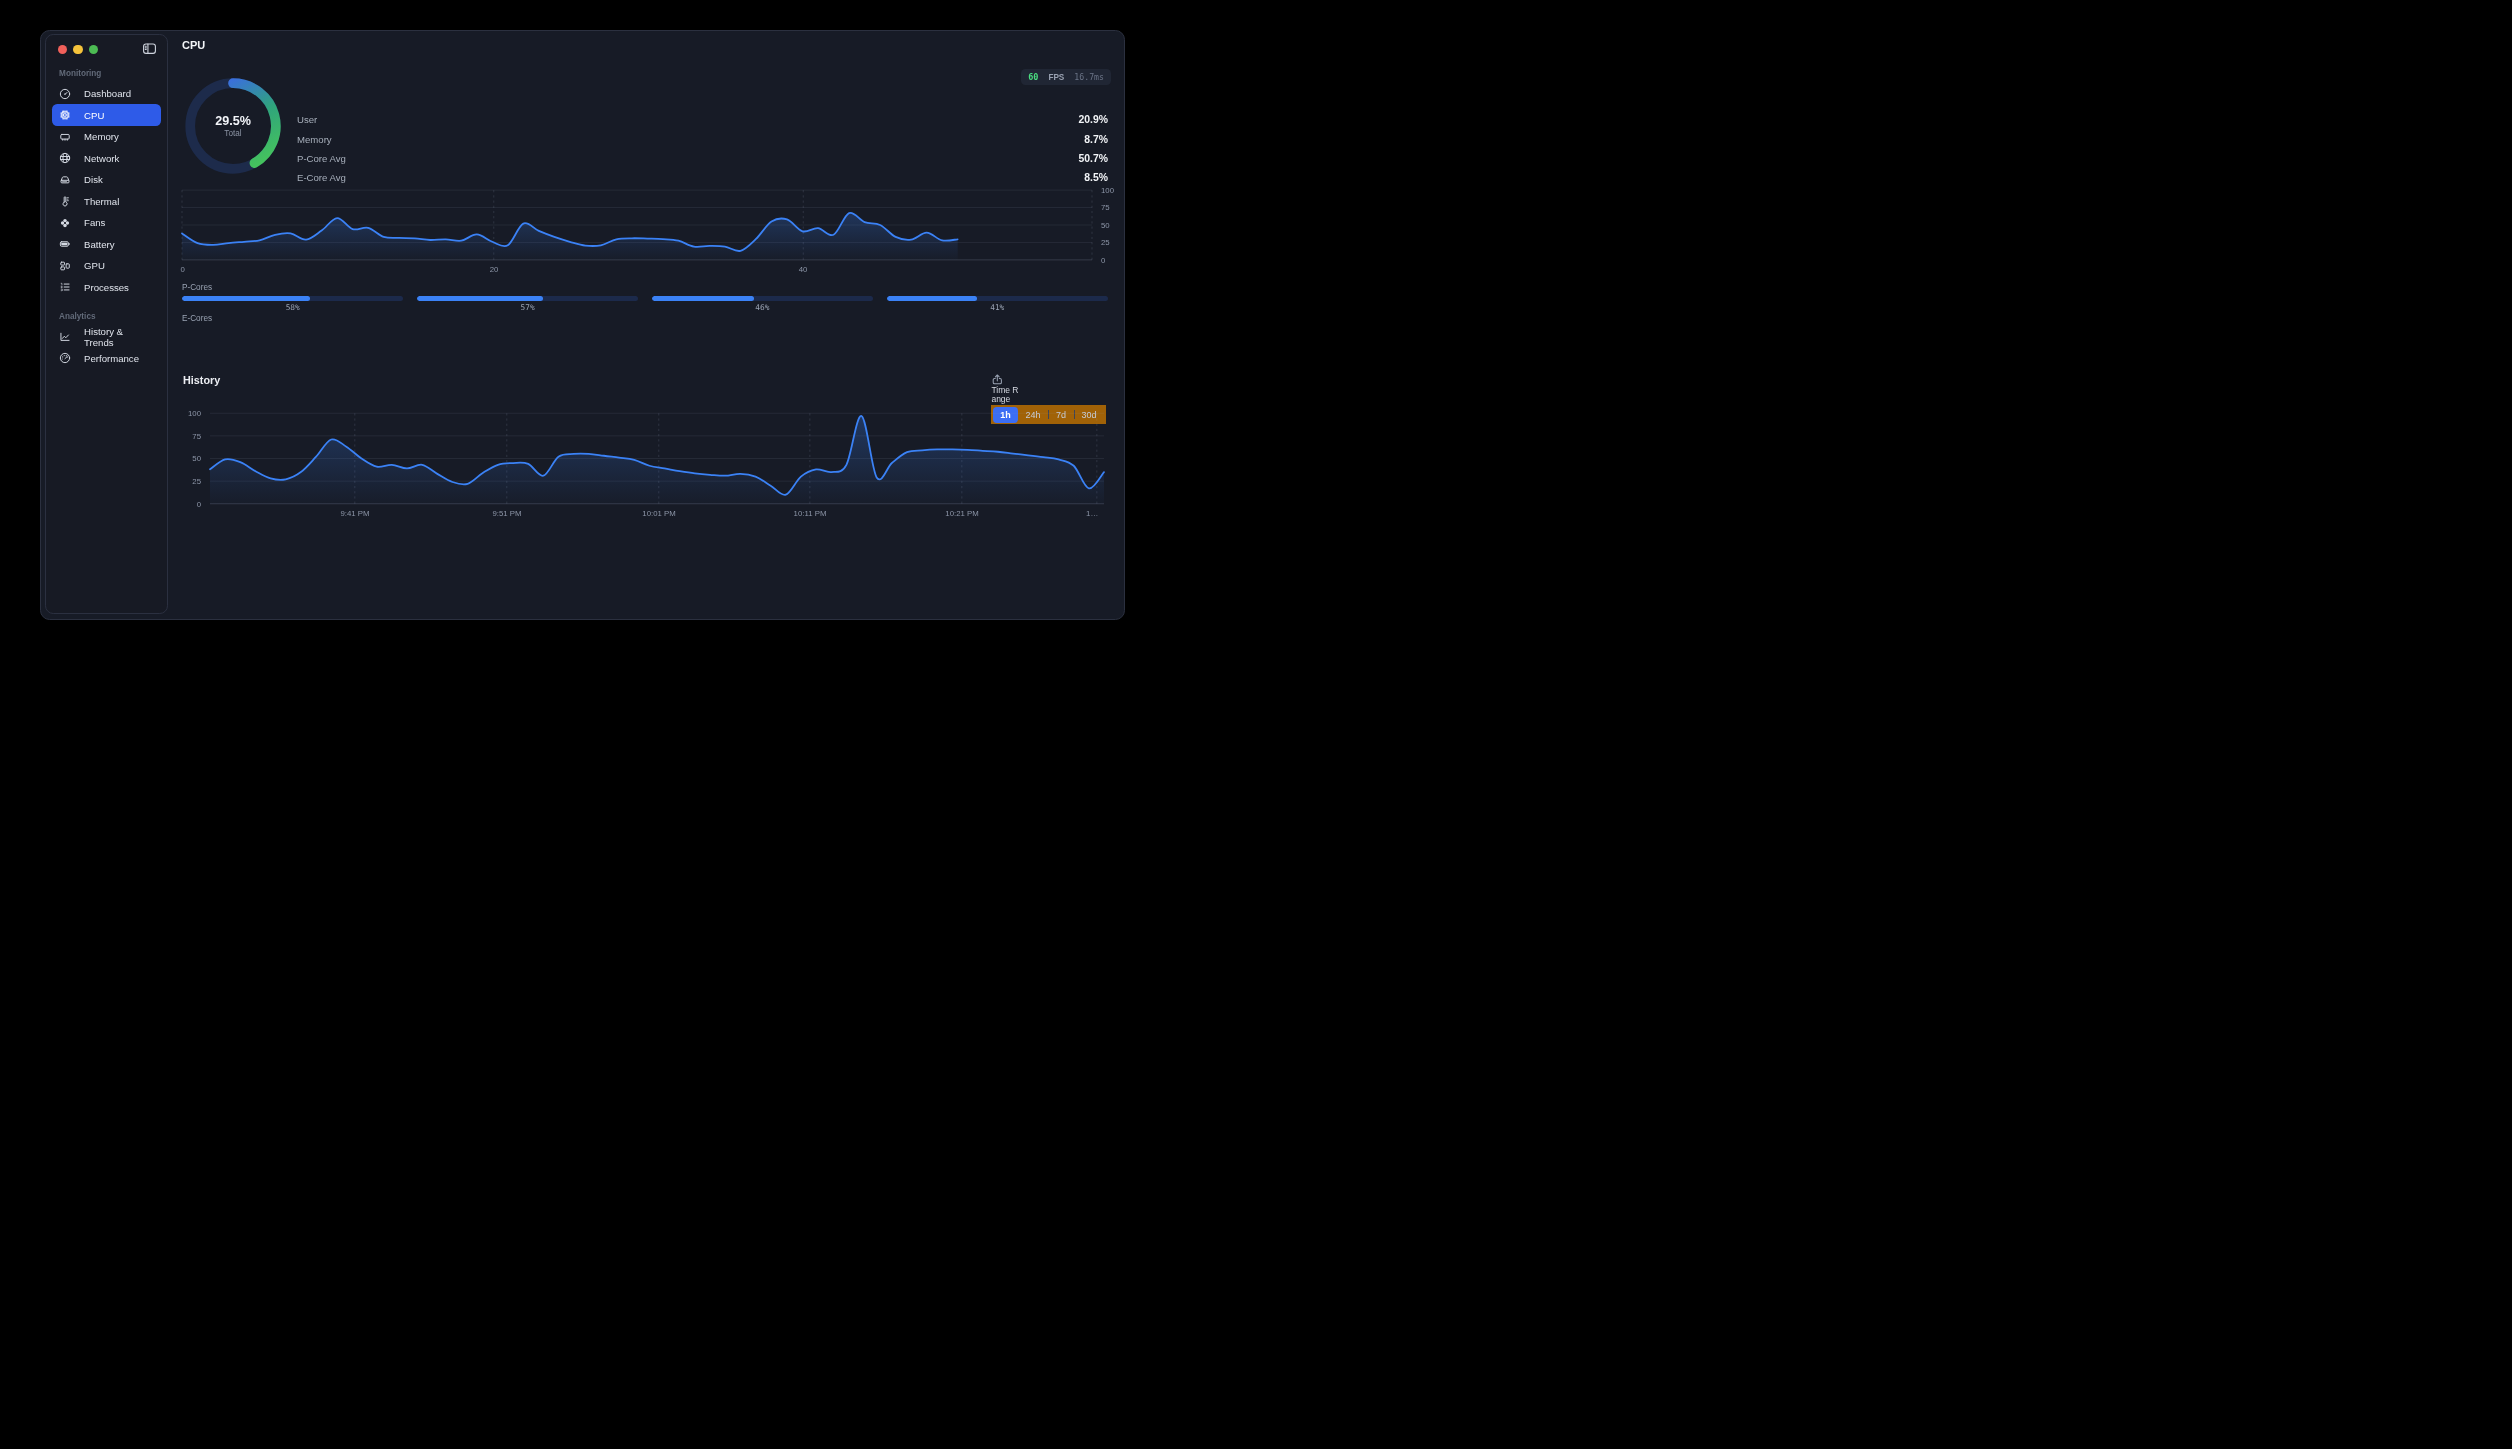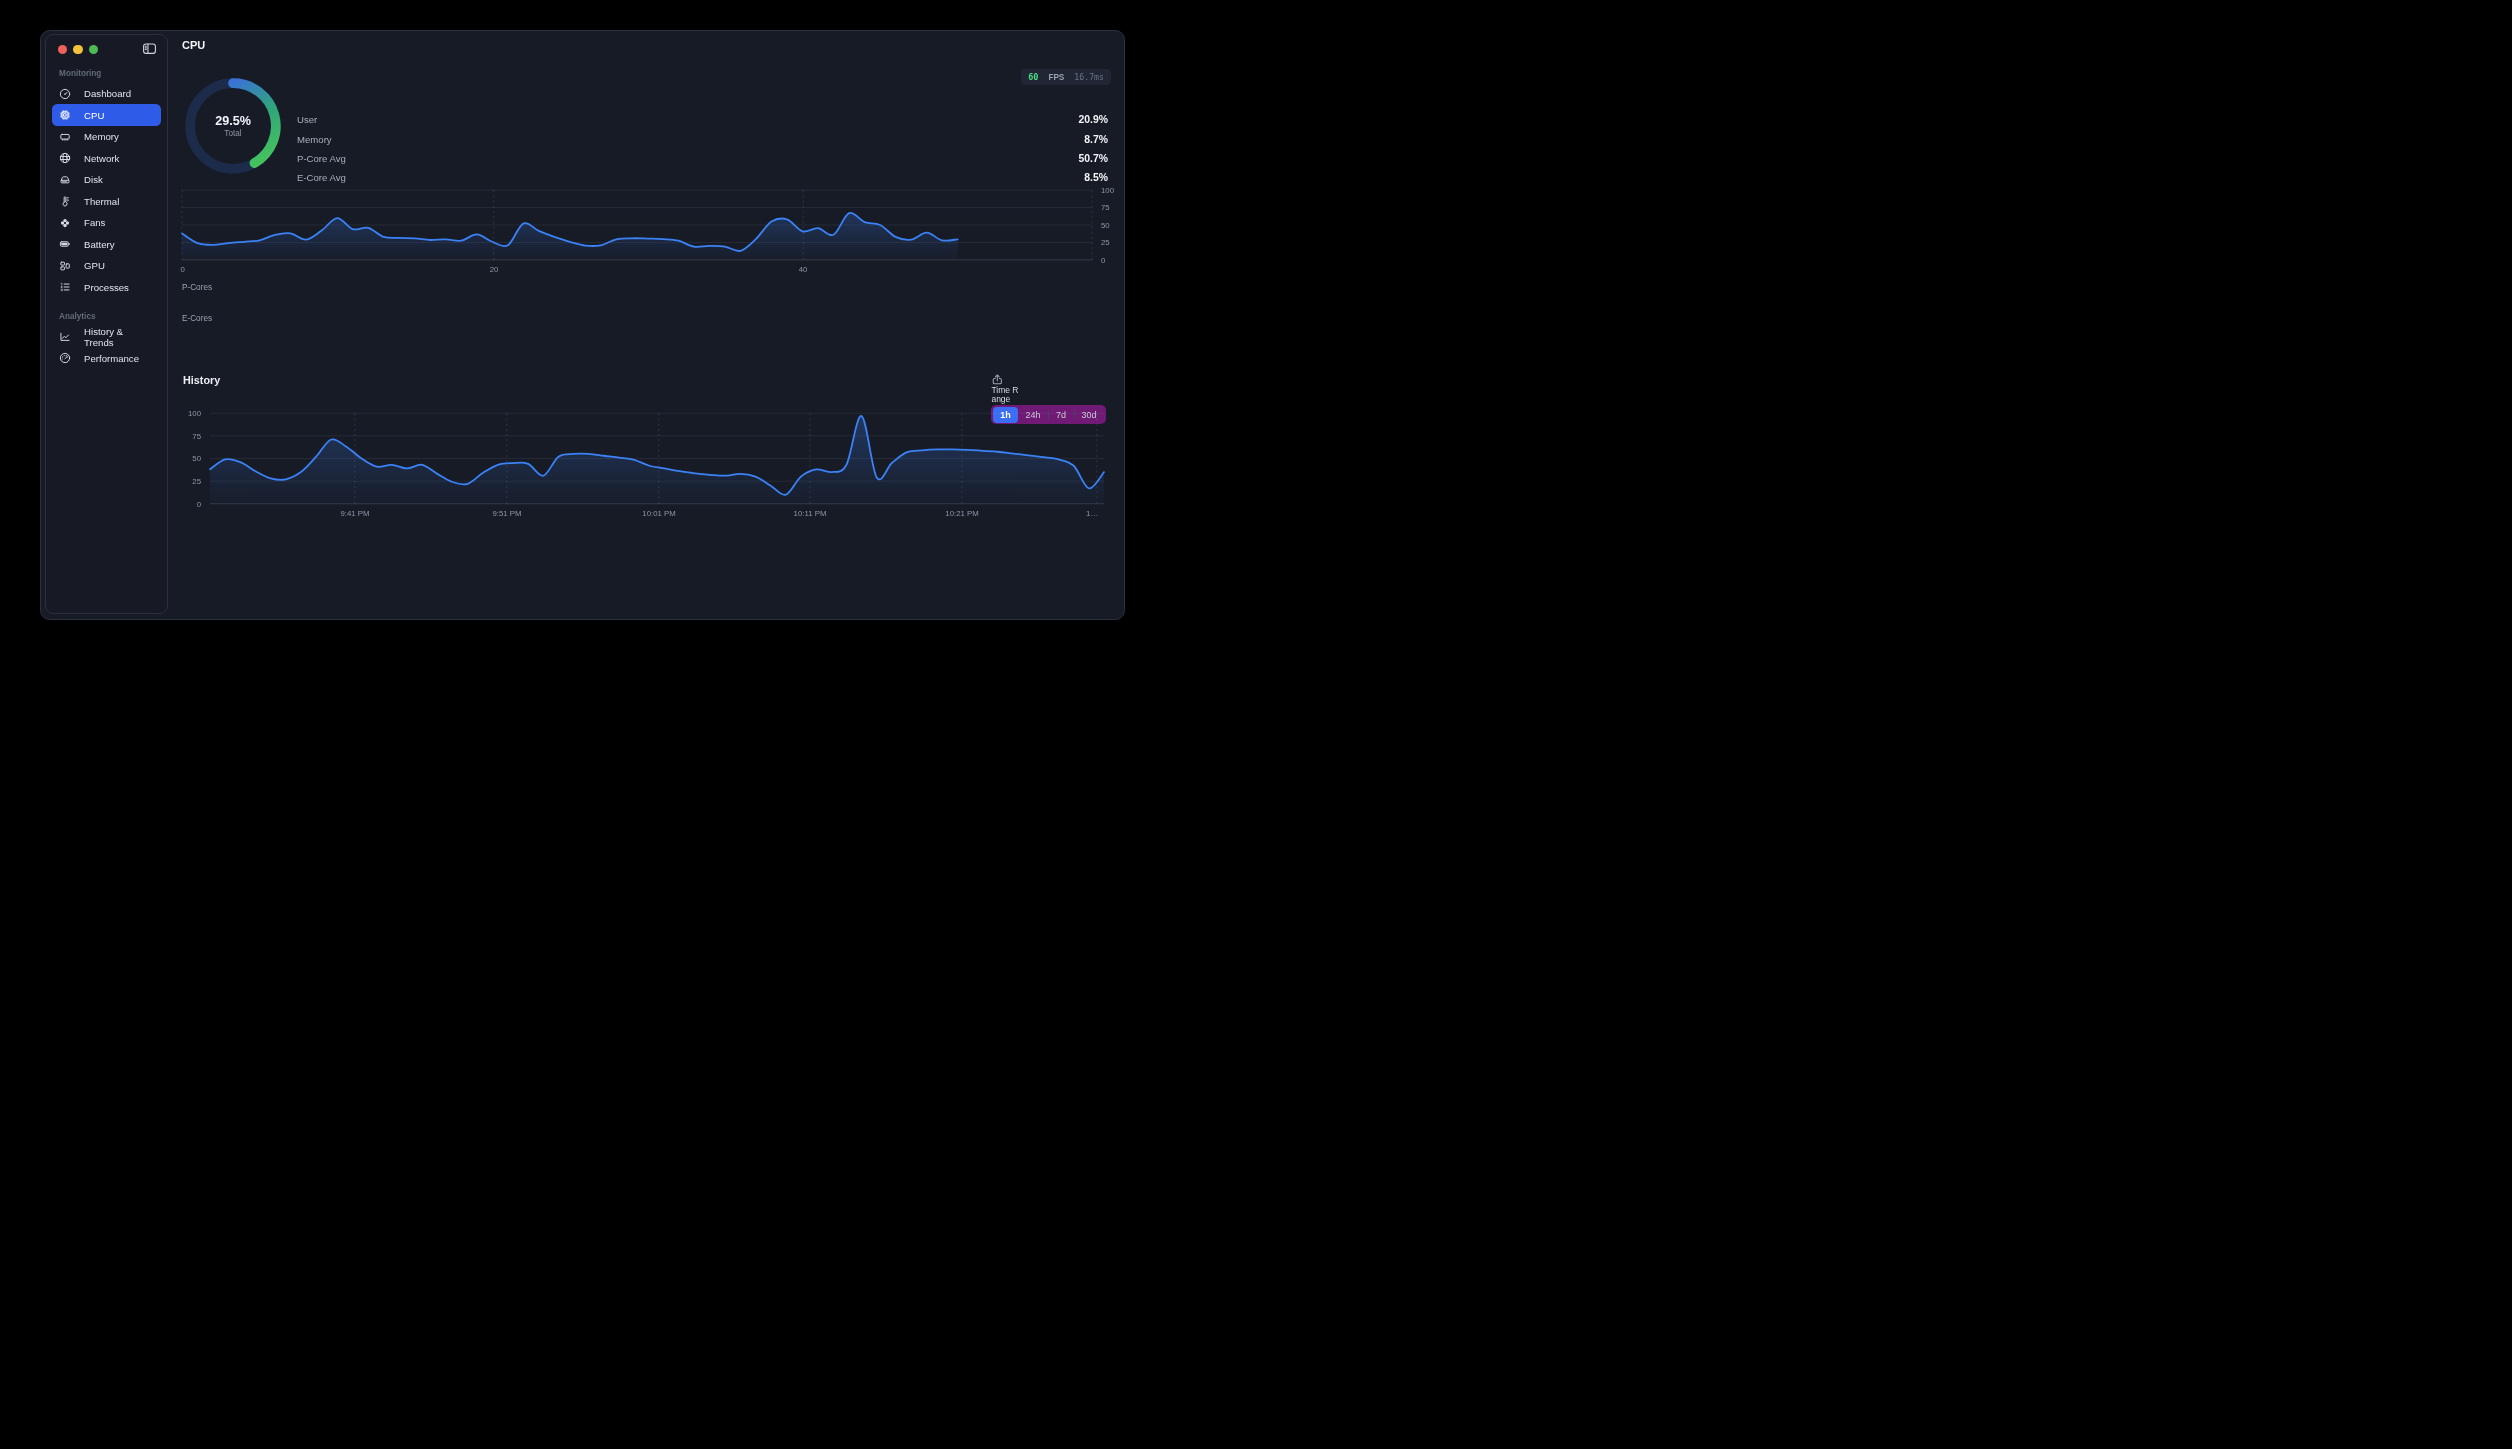--- a/index.html
+++ b/index.html
@@ -60,21 +60,21 @@
   .bars-row{position:absolute;left:141px;width:926px;display:flex;gap:13.4px;}
   .bar-cell{flex:1;display:flex;flex-direction:column;align-items:center;}
   .bar-track{width:100%;height:5.2px;border-radius:3px;overflow:hidden;}
   .bar-fill{height:100%;border-radius:3px;}
   .bar-pct{margin-top:2.2px;font-size:7.8px;color:#99a2b2;}
 
   .history-title{position:absolute;left:142px;top:343px;font-size:10.8px;font-weight:700;color:#eceef3;}
   .history-controls{position:absolute;right:18.5px;top:342px;height:22px;display:flex;align-items:flex-start;flex-direction:column;}
   .share-btn{width:12.6px;height:12.6px;color:#9aa3b3;display:flex;}
   .range-label{width:30px;font-size:8.5px;line-height:1.15;color:#d6dae2;word-break:break-all;}
-  .seg{display:flex;align-items:center;background:#701a75;border-radius:5px;padding:1.5px;height:19.3px;box-sizing:border-box;}
+  .seg{display:flex;align-items:center;background:#a16207;border-radius:0;padding:1.5px;height:19.3px;box-sizing:border-box;}
   .seg-opt{padding:0 7.4px;font-size:9px;color:#c6ccd8;height:16.3px;line-height:16.3px;border-radius:3.7px;}
   .seg-opt.selected{background:#3b6ef5;color:#fff;font-weight:600;}
   .seg-div{width:0.7px;height:9px;background:#3e4555;}
 </style>
 </head>
 <body>
 
 <svg width="0" height="0" style="position:absolute">
   <defs>
     <linearGradient id="gradArea1" x1="0" y1="0" x2="0" y2="1">
@@ -281,20 +281,46 @@
       <line x1="0" x2="1226" y1="94" y2="94" class="grid base"></line>
       <line x1="0" x2="0" y1="0" y2="94" class="vgrid"></line>
       <line x1="420.0276" x2="420.0276" y1="0" y2="94" class="vgrid"></line>
       <line x1="836.9902" x2="836.9902" y1="0" y2="94" class="vgrid"></line>
       <line x1="1226" x2="1226" y1="0" y2="94" class="vgrid"></line>
       <path d="M0.0 58.3 C3.5 60.5 13.9 68.9 20.9 71.4 C27.9 74.0 34.8 73.8 41.8 73.8 C48.8 73.8 55.7 72.1 62.7 71.4 C69.7 70.7 76.6 70.2 83.6 69.6 C90.6 68.9 97.5 69.2 104.5 67.7 C111.5 66.1 118.4 61.7 125.4 60.2 C132.4 58.6 139.3 57.2 146.3 58.3 C153.3 59.4 160.2 67.4 167.2 66.7 C174.2 66.1 181.1 59.4 188.1 54.5 C195.1 49.7 202.0 37.9 209.0 37.6 C216.0 37.3 222.9 50.4 229.9 52.6 C236.9 54.8 243.8 49.0 250.8 50.8 C257.8 52.5 264.7 60.7 271.7 63.0 C278.7 65.3 285.6 64.1 292.6 64.4 C299.6 64.7 306.5 64.4 313.5 64.9 C320.5 65.3 327.4 67.0 334.4 67.2 C341.4 67.4 348.3 66.1 355.3 66.3 C362.3 66.4 369.2 69.2 376.2 68.2 C383.2 67.1 390.1 59.5 397.1 59.7 C404.1 59.9 411.1 67.1 418.0 69.6 C425.0 72.0 432.0 78.3 438.9 74.3 C445.9 70.2 452.9 48.3 459.8 45.1 C466.8 41.9 473.8 52.0 480.7 55.0 C487.7 58.0 494.7 60.6 501.6 63.0 C508.6 65.4 515.6 67.6 522.5 69.6 C529.5 71.5 536.5 73.9 543.4 74.7 C550.4 75.5 557.4 75.7 564.3 74.3 C571.3 72.9 578.3 67.8 585.2 66.3 C592.2 64.7 599.2 65.0 606.1 64.9 C613.1 64.7 620.1 65.1 627.0 65.3 C634.0 65.5 641.0 65.5 647.9 66.0 C654.9 66.5 661.9 66.5 668.8 68.2 C675.8 69.8 682.8 75.0 689.7 76.1 C696.7 77.3 703.7 75.2 710.6 75.2 C717.6 75.2 724.6 75.0 731.5 76.1 C738.5 77.2 745.5 83.5 752.4 81.8 C759.4 80.1 766.4 72.4 773.3 65.8 C780.3 59.2 787.3 46.7 794.2 42.3 C801.2 37.9 808.2 37.3 815.1 39.5 C822.1 41.7 829.1 53.5 836.0 55.5 C843.0 57.4 850.0 50.4 856.9 51.2 C863.9 52.0 870.9 63.5 877.8 60.2 C884.8 56.8 891.8 33.8 898.7 31.0 C905.7 28.2 912.7 40.6 919.6 43.2 C926.6 45.9 933.6 43.7 940.5 47.0 C947.5 50.3 954.5 59.7 961.4 63.0 C968.4 66.3 975.4 67.7 982.3 66.7 C989.3 65.8 996.3 57.2 1003.2 57.3 C1010.2 57.5 1017.2 66.2 1024.1 67.7 C1031.1 69.2 1041.6 66.5 1045.0 66.3 L1045.0 94 L0.0 94 Z" fill="url(#gradArea1)"></path>
       <path d="M0.0 58.3 C3.5 60.5 13.9 68.9 20.9 71.4 C27.9 74.0 34.8 73.8 41.8 73.8 C48.8 73.8 55.7 72.1 62.7 71.4 C69.7 70.7 76.6 70.2 83.6 69.6 C90.6 68.9 97.5 69.2 104.5 67.7 C111.5 66.1 118.4 61.7 125.4 60.2 C132.4 58.6 139.3 57.2 146.3 58.3 C153.3 59.4 160.2 67.4 167.2 66.7 C174.2 66.1 181.1 59.4 188.1 54.5 C195.1 49.7 202.0 37.9 209.0 37.6 C216.0 37.3 222.9 50.4 229.9 52.6 C236.9 54.8 243.8 49.0 250.8 50.8 C257.8 52.5 264.7 60.7 271.7 63.0 C278.7 65.3 285.6 64.1 292.6 64.4 C299.6 64.7 306.5 64.4 313.5 64.9 C320.5 65.3 327.4 67.0 334.4 67.2 C341.4 67.4 348.3 66.1 355.3 66.3 C362.3 66.4 369.2 69.2 376.2 68.2 C383.2 67.1 390.1 59.5 397.1 59.7 C404.1 59.9 411.1 67.1 418.0 69.6 C425.0 72.0 432.0 78.3 438.9 74.3 C445.9 70.2 452.9 48.3 459.8 45.1 C466.8 41.9 473.8 52.0 480.7 55.0 C487.7 58.0 494.7 60.6 501.6 63.0 C508.6 65.4 515.6 67.6 522.5 69.6 C529.5 71.5 536.5 73.9 543.4 74.7 C550.4 75.5 557.4 75.7 564.3 74.3 C571.3 72.9 578.3 67.8 585.2 66.3 C592.2 64.7 599.2 65.0 606.1 64.9 C613.1 64.7 620.1 65.1 627.0 65.3 C634.0 65.5 641.0 65.5 647.9 66.0 C654.9 66.5 661.9 66.5 668.8 68.2 C675.8 69.8 682.8 75.0 689.7 76.1 C696.7 77.3 703.7 75.2 710.6 75.2 C717.6 75.2 724.6 75.0 731.5 76.1 C738.5 77.2 745.5 83.5 752.4 81.8 C759.4 80.1 766.4 72.4 773.3 65.8 C780.3 59.2 787.3 46.7 794.2 42.3 C801.2 37.9 808.2 37.3 815.1 39.5 C822.1 41.7 829.1 53.5 836.0 55.5 C843.0 57.4 850.0 50.4 856.9 51.2 C863.9 52.0 870.9 63.5 877.8 60.2 C884.8 56.8 891.8 33.8 898.7 31.0 C905.7 28.2 912.7 40.6 919.6 43.2 C926.6 45.9 933.6 43.7 940.5 47.0 C947.5 50.3 954.5 59.7 961.4 63.0 C968.4 66.3 975.4 67.7 982.3 66.7 C989.3 65.8 996.3 57.2 1003.2 57.3 C1010.2 57.5 1017.2 66.2 1024.1 67.7 C1031.1 69.2 1041.6 66.5 1045.0 66.3" class="dataline" stroke="#3b82f6"></path>
     </svg>
 
   <div class="cores-label" style="top:252px">P-Cores</div>
+  <div class="bars-row" style="top:265px" id="pBars">
+      <div class="bar-cell">
+        <div class="bar-track" style="background: rgb(28, 42, 75);">
+          <div class="bar-fill" style="width: 58%; background: rgb(59, 130, 246);"></div>
+        </div>
+        <div class="bar-pct mono">58%</div>
+      </div>
+      <div class="bar-cell">
+        <div class="bar-track" style="background: rgb(28, 42, 75);">
+          <div class="bar-fill" style="width: 57%; background: rgb(59, 130, 246);"></div>
+        </div>
+        <div class="bar-pct mono">57%</div>
+      </div>
+      <div class="bar-cell">
+        <div class="bar-track" style="background: rgb(28, 42, 75);">
+          <div class="bar-fill" style="width: 46%; background: rgb(59, 130, 246);"></div>
+        </div>
+        <div class="bar-pct mono">46%</div>
+      </div>
+      <div class="bar-cell">
+        <div class="bar-track" style="background: rgb(28, 42, 75);">
+          <div class="bar-fill" style="width: 41%; background: rgb(59, 130, 246);"></div>
+        </div>
+        <div class="bar-pct mono">41%</div>
+      </div>
+    </div>
 
   <div class="cores-label" style="top:283px">E-Cores</div>
 
   <div class="history-title">History</div>
 
   <div class="history-controls">
     <span class="share-btn">
       <svg viewBox="0 0 16 16" class="ic16" style="width:12.6px;height:12.6px">
         <path d="M8 10V2.6M5.6 4.9 8 2.5l2.4 2.4"></path>
         <path d="M5.4 7.1H4.5A1.7 1.7 0 0 0 2.8 8.8v3.3a1.7 1.7 0 0 0 1.7 1.7h7a1.7 1.7 0 0 0 1.7-1.7V8.8a1.7 1.7 0 0 0-1.7-1.7h-.9"></path>

